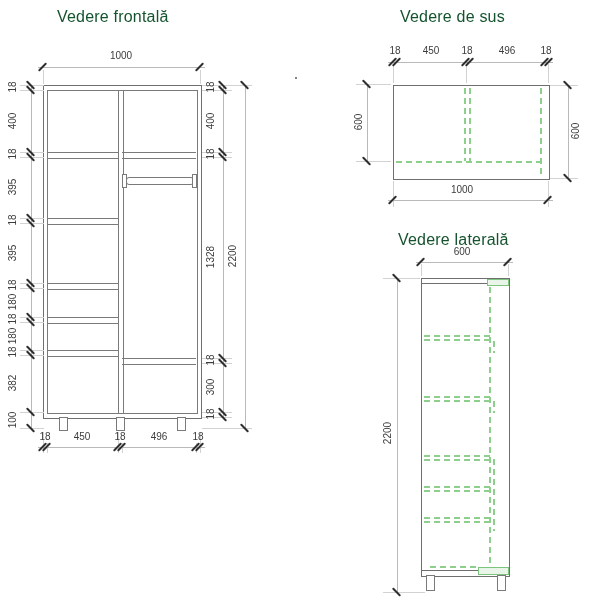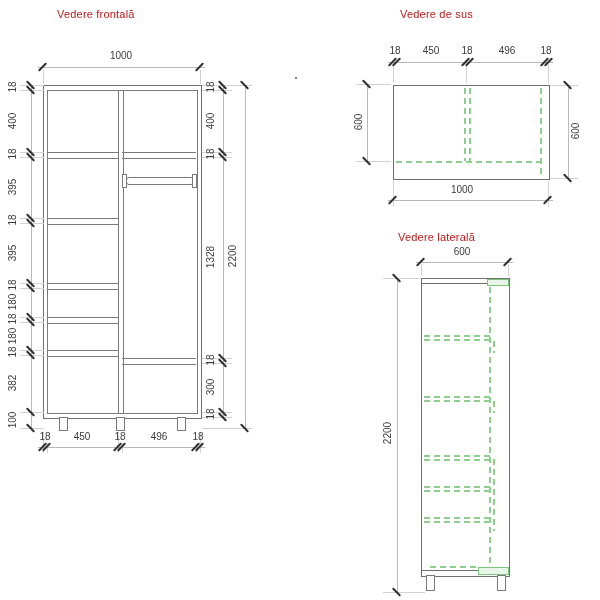--- a/index.html
+++ b/index.html
@@ -1,18 +1,18 @@
 <!DOCTYPE html>
 <html><head>
 <meta charset="utf-8">
 <style>
   html,body{margin:0;padding:0;background:#fff}
   .canvas{position:relative;width:600px;height:600px;background:#ffffff;
           font-family:"Liberation Sans",sans-serif;overflow:hidden}
-  .t{position:absolute;font-size:11px;color:#b91c1c;letter-spacing:.2px;white-space:nowrap}
+  .t{position:absolute;font-size:16px;color:#14532d;letter-spacing:.2px;white-space:nowrap}
   .lb{position:absolute;font-size:10px;color:#3c3c3c;width:40px;text-align:center;line-height:12px;white-space:nowrap}
   .vl{transform:rotate(-90deg)}
   .dl{position:absolute;background:#b9b9b9}
   .xl{position:absolute;background:#d2d2d2}
   .tk{position:absolute;width:11px;height:2px;background:#2e2e2e;border-radius:1px}
   .tkh{transform:rotate(-45deg)}
   .tkv{transform:rotate(45deg)}
   .bx{position:absolute;border:1.4px solid #6f6f6f;background:#fff}
   .bx2{position:absolute;border:1.1px solid #7a7a7a;background:#fff}
   .wl{position:absolute;background:#6f6f6f}

